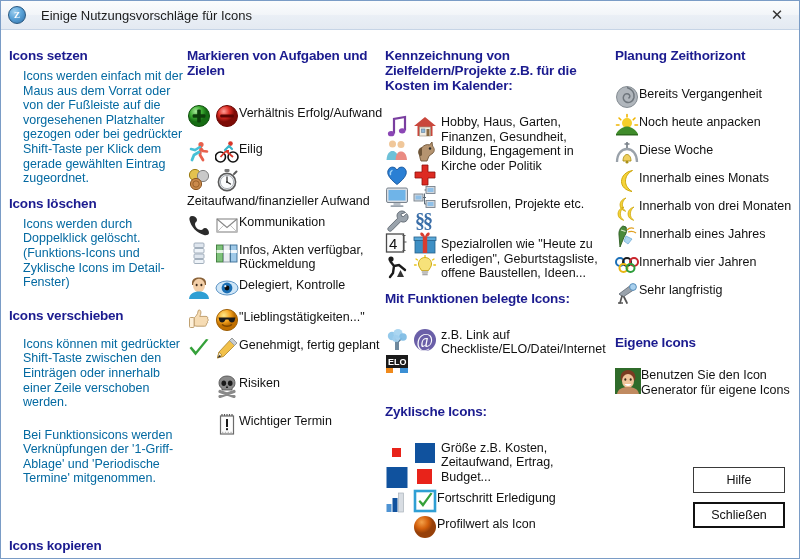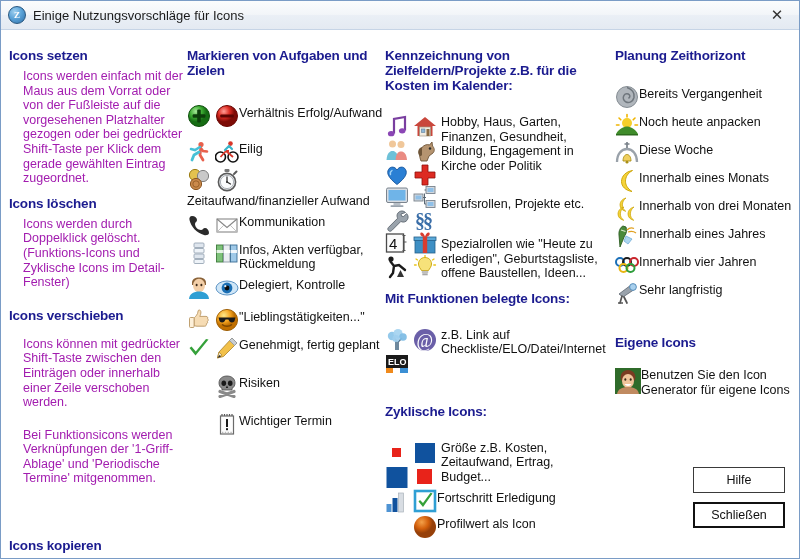--- a/index.html
+++ b/index.html
@@ -14,21 +14,21 @@
     width:800px;height:559px;
     box-sizing:border-box;
     border:1px solid #7a9cc6;
     background:#ffffff;
   }
   .titlebar{
     position:relative;
     height:28px;
     background:linear-gradient(to bottom,#fbfcfd 0%,#f2f5f9 48%,#eaeff6 52%,#e4eaf2 100%);
     border-bottom:1px solid #c6d4e6;
-    display:flex;align-items:center;
+    display:flex;align-items:center;gap:8px;
   }
   .titlebar .app-icon{
     width:18px;height:18px;margin-left:7px;margin-right:7px;
     border-radius:50%;
     background:radial-gradient(circle at 35% 30%, #9fd0ef 0%, #5ba3d8 45%, #2c6ea8 100%);
     border:1px solid #27567f;
     box-sizing:border-box;
     position:relative;
     flex:0 0 auto;
   }
@@ -67,21 +67,21 @@
     margin:0;
     color:#1b1b8f;
     font-size:13.5px;
     font-weight:bold;
     letter-spacing:-0.2px;
     font-family:"Liberation Sans", sans-serif;
   }
   p.body{
     margin:0;
     font-size:12.5px;
-    color:#a21caf;
+    color:#0369a1;
     line-height:14.6px;
     font-family:"Liberation Sans", sans-serif;
   }
   .indent{padding-left:14px;}
   .sp6{height:6px;}
   .sp10{height:10px;}
   .sp14{height:14px;}
   .sp18{height:18px;}
   .sp22{height:22px;}
   .sp26{height:26px;}

